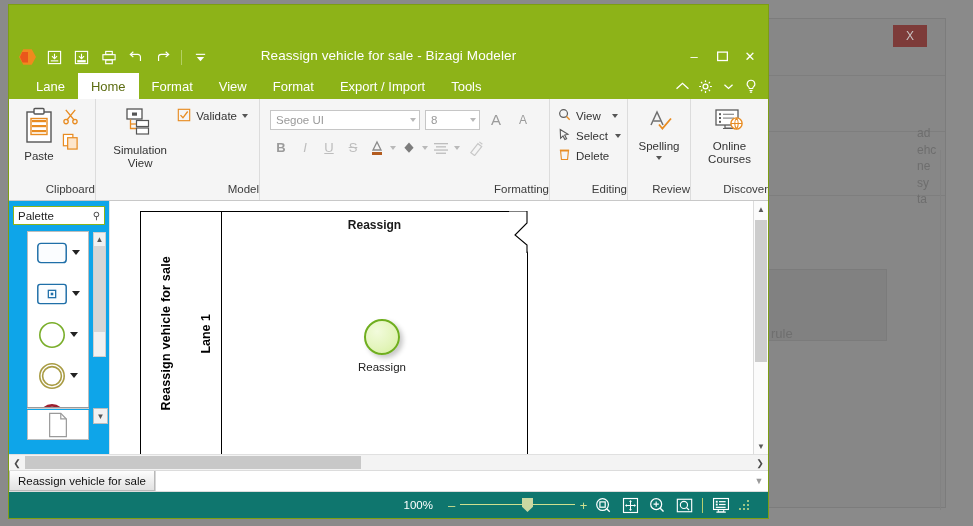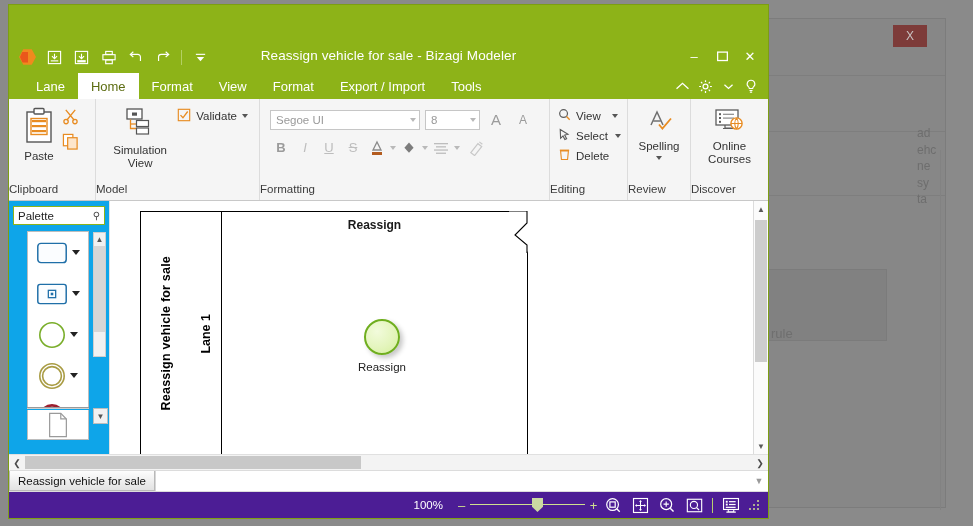--- a/index.html
+++ b/index.html
@@ -86,21 +86,21 @@
 
   
   .ribbon {
     background:#f5f5f5; height:102px; flex:0 0 auto;
     display:flex; position:relative; border-bottom:1px solid #c8c8c8;
   }
   .rgroup { position:relative; height:100%; display:flex; flex-direction:column; }
   .rgroup + .rgroup { border-left:1px solid #dcdcdc; }
   .rgroup-body { flex:1; display:flex; align-items:flex-start; padding:6px 7px 0 7px; }
   .rgroup-title {
-    height:19px; text-align:left; font-size:11.5px; color:#3c3c3c; line-height:17px;
+    height:19px; text-align:right; font-size:11.5px; color:#3c3c3c; line-height:17px;
   }
   .icon-btn {
     display:flex; flex-direction:column; align-items:center; justify-content:flex-start;
     padding:2px 5px; color:#333; font-size:11.5px; line-height:13px; text-align:center;
   }
   .svgwrap { display:block; }
 
   .small-row { display:flex; flex-direction:column; gap:5px; padding-top:3px; }
   .small-item { display:flex; align-items:center; gap:5px; font-size:11.5px; color:#333; }
   .caret { width:0;height:0;border-left:3.5px solid transparent;border-right:3.5px solid transparent;border-top:4px solid #555; }
@@ -221,23 +221,23 @@
     background:linear-gradient(#fdfdfd,#e2e2e2); border:1px solid #b9b9b9; border-top:none;
   }
   .tab-rest { flex:1; border-left:1px solid #d7d7d7; }
   .tab-caret {
     width:18px; display:flex; align-items:center; justify-content:center;
     color:#9a9a9a; font-size:9px;
   }
 
   
   .statusbar {
-    height:26px; flex:0 0 auto; background:#4c1d95; position:relative;
+    height:26px; flex:0 0 auto; background:#0f766e; position:relative;
     display:flex; align-items:center; justify-content:flex-end;
-    padding-right:6px; gap:0;
+    padding-right:16px; gap:0;
   }
   .zoom-pct { color:#fff; font-size:11.5px; margin-right:12px; }
   .zoom-minus, .zoom-plus { color:#cfe08f; font-size:13px; width:13px; text-align:center; }
   .zoom-slider { position:relative; width:115px; height:14px; margin:0 2px; }
   .zoom-track { position:absolute; left:0; right:0; top:6px; height:1px; background:#cfe08f; }
   .zoom-knob {
     position:absolute; left:62px; top:0; width:11px; height:14px; background:#cbd9a2;
     clip-path:polygon(0 0,100% 0,100% 62%,50% 100%,0 62%);
   }
   .sb-icon { width:27px; height:24px; display:flex; align-items:center; justify-content:center; color:#fff; }

